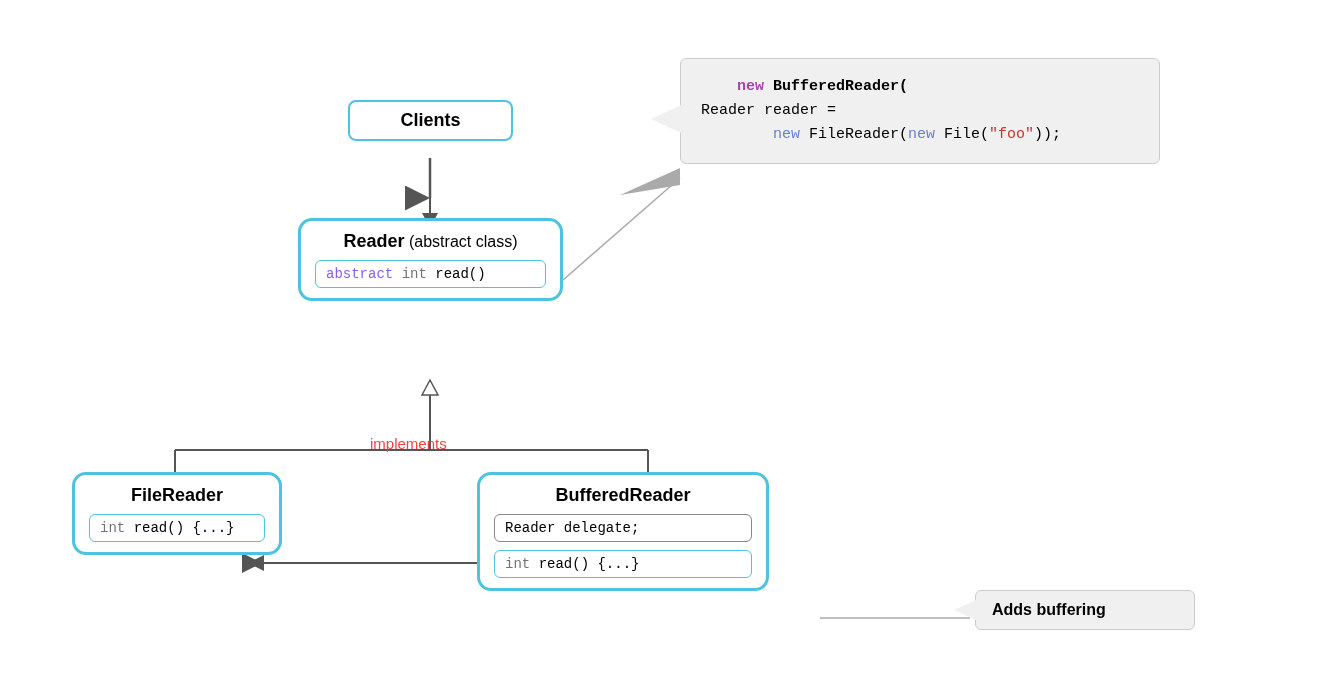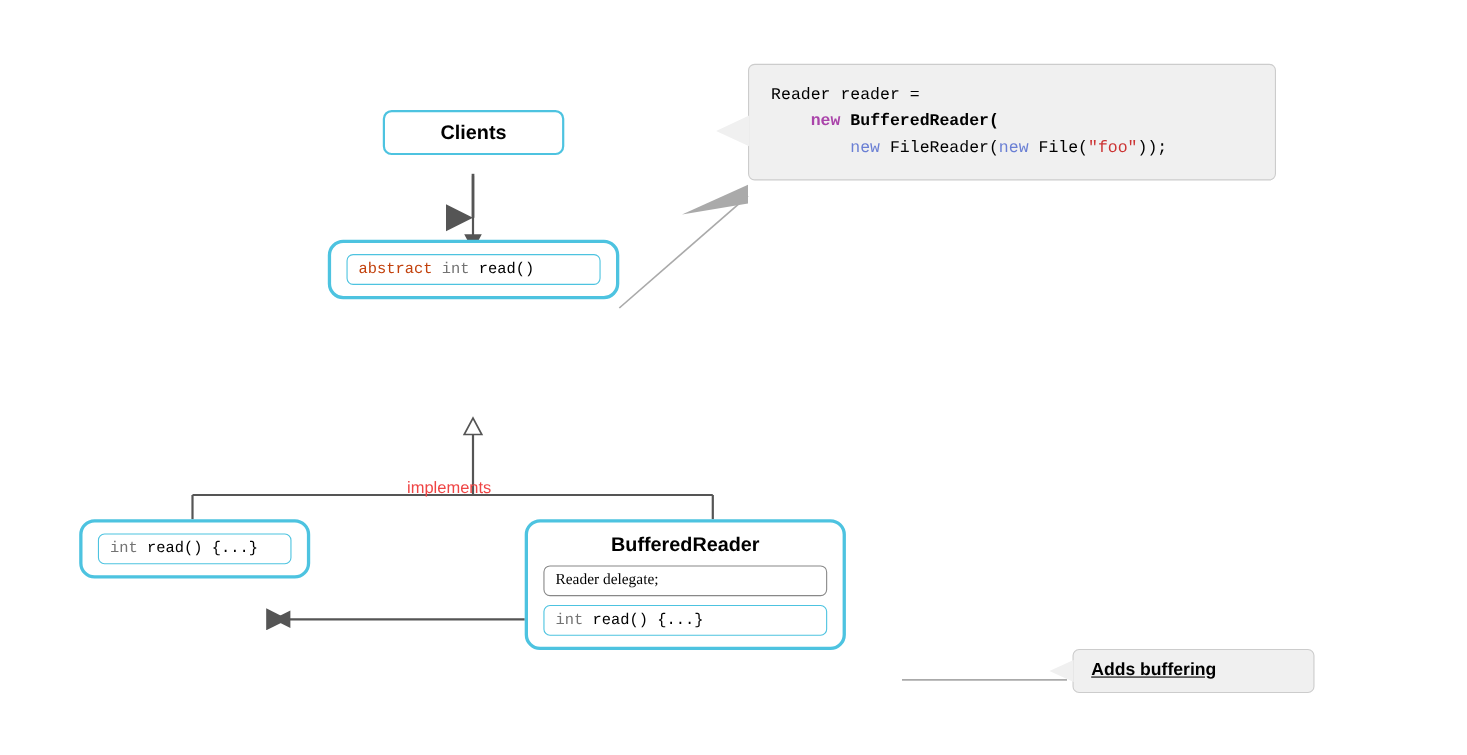--- a/index.html
+++ b/index.html
@@ -49,21 +49,21 @@
       padding: 5px 10px;
       font-family: 'Courier New', monospace;
       font-size: 14px;
       background: #ffffff;
     }
 
     .uml-method.gray-border {
       border-color: #888;
     }
 
-    .keyword-abstract { color: #c2410c; }
+    .keyword-abstract { color: #8b5cf6; }
     .keyword-int { color: #737373; }
     .keyword-new { color: #6a7fd4; }
     .keyword-new2 { color: #aa44aa; }
     .string-lit { color: #cc3333; }
 
     
     .clients-box {
       position: absolute;
       border: 2px solid #4dc3e0;
       border-radius: 8px;
@@ -100,21 +100,20 @@
 
     
     .callout-box {
       position: absolute;
       background: #f0f0f0;
       border: 1.5px solid #cccccc;
       border-radius: 6px;
       padding: 10px 16px;
       font-size: 16px;
       font-weight: bold;
-      text-decoration: underline;
     }
 
     .callout-box::before {
       content: '';
       position: absolute;
       left: -22px;
       top: 50%;
       transform: translateY(-50%);
       width: 0;
       height: 0;
@@ -171,54 +170,60 @@
     <line x1="477" y1="563" x2="262" y2="563" stroke="#555" stroke-width="2" marker-end="url(#arrow-left)"></line>
     <polygon points="264,555 248,563 264,571" fill="#555"></polygon>
 
   </svg>
 
   <div class="clients-box" style="left: 348px; top: 100px; width: 165px;">
     <span>Clients</span>
   </div>
 
   <div class="uml-box thick" style="left: 298px; top: 218px; width: 265px;">
+    <div class="uml-box-title">
+      <span>Reader</span><span class="normal-weight"> (abstract class)</span>
+    </div>
     <div class="uml-method">
       <span class="keyword-abstract">abstract</span>
       <span> <span class="keyword-int">int</span> read()</span>
     </div>
   </div>
 
   <div class="uml-box thick" style="left: 72px; top: 472px; width: 210px;">
+    <div class="uml-box-title">
+      <span>FileReader</span>
+    </div>
     <div class="uml-method">
       <span class="keyword-int">int</span>
       <span> read() {...}</span>
     </div>
   </div>
 
   <div class="uml-box thick" style="left: 477px; top: 472px; width: 292px;">
     <div class="uml-box-title">
       <span>BufferedReader</span>
     </div>
-    <div class="uml-method gray-border" style="margin-bottom:8px;font-family:Liberation Serif, serif;">
+    <div class="uml-method gray-border" style="margin-bottom:8px;">
       <span>Reader delegate;</span>
     </div>
     <div class="uml-method">
       <span class="keyword-int">int</span>
       <span> read() {...}</span>
     </div>
   </div>
 
   <div style="position:absolute; left:370px; top:435px; font-size:15px; color:#ef4444;">implements</div>
 
   <div class="code-box" style="left: 680px; top: 58px; width: 480px;">
     <div>
+      <span>&nbsp;&nbsp;&nbsp;&nbsp;</span><strong><span class="keyword-new2">new</span> BufferedReader(</strong>
+    </div>
+    <div>
       <span>Reader reader =</span>
-    </div>
-    <div>
-      <span>&nbsp;&nbsp;&nbsp;&nbsp;</span><strong><span class="keyword-new2">new</span> BufferedReader(</strong>
     </div>
     <div>
       <span>&nbsp;&nbsp;&nbsp;&nbsp;&nbsp;&nbsp;&nbsp;&nbsp;</span><span class="keyword-new">new</span><span> FileReader(</span><span class="keyword-new">new</span><span> File(</span><span class="string-lit">"foo"</span><span>));</span>
     </div>
   </div>
 
   <svg style="position:absolute;top:0;left:0;width:1334px;height:686px;pointer-events:none;">
 
     <polygon points="680,168 620,195 680,185" fill="#aaa"></polygon>
     <line x1="563" y1="280" x2="680" y2="178" stroke="#aaa" stroke-width="1.5"></line>

